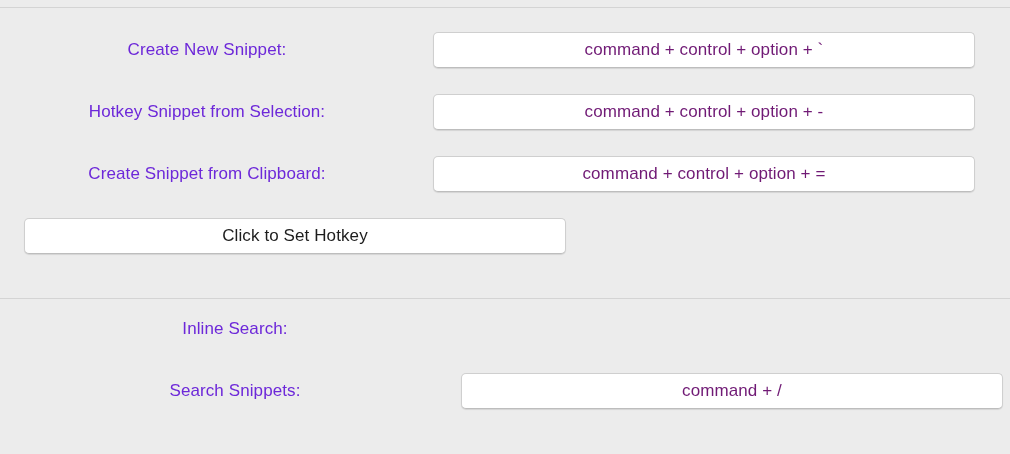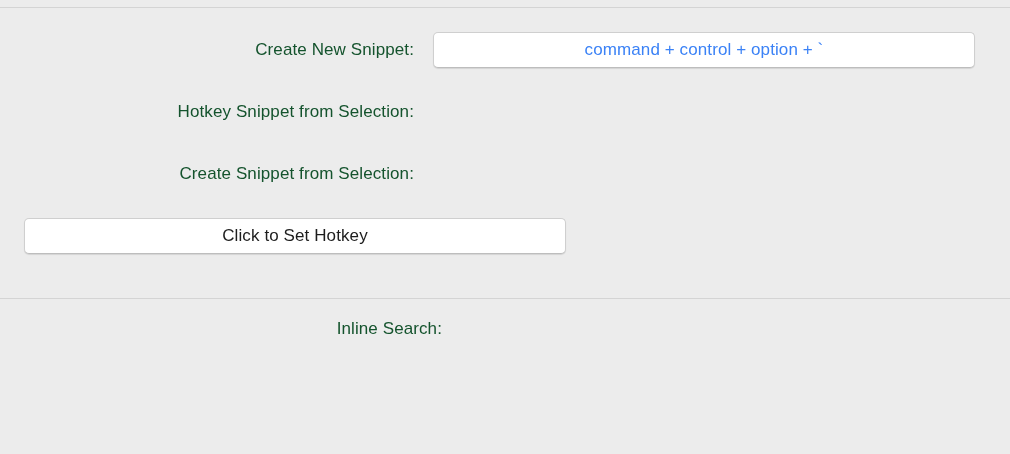--- a/index.html
+++ b/index.html
@@ -54,45 +54,45 @@
   .row {
     display: flex;
     align-items: center;
     height: 36px;
     margin-bottom: 26px;
   }
   .row:last-child { margin-bottom: 0; }
 
   .row-label {
     width: 414px;
-    text-align: right;
+    text-align: center;
     padding-right: 0;
     font-size: 17px;
     line-height: 20px;
-    color: #14532d;
+    color: #6d28d9;
     letter-spacing: 0.1px;
     white-space: nowrap;
   }
 
   .hotkey-field {
     margin-left: 19px;
     width: 542px;
     height: 36px;
     box-sizing: border-box;
     background: #ffffff;
     border: 1px solid #cfcfcf;
     border-bottom-color: #bdbdbd;
     border-radius: 5px;
     box-shadow: 0 1px 1px rgba(0,0,0,0.10);
     display: flex;
     align-items: center;
     justify-content: center;
     font-size: 17px;
     line-height: 20px;
-    color: #3b82f6;
+    color: #701a75;
     letter-spacing: 0.1px;
     cursor: default;
     user-select: none;
     white-space: nowrap;
     padding: 0 8px;
   }
   .hotkey-field.placeholder-state {
     color: #1d1d1d;
     margin-left: 24px;
   }
@@ -106,38 +106,42 @@
 
   <div class="group group-primary">
 
     <div class="row">
       <div class="row-label">Create New Snippet:</div>
       <div class="hotkey-field">command + control + option + `</div>
     </div>
 
     <div class="row">
       <div class="row-label">Hotkey Snippet from Selection:</div>
+      <div class="hotkey-field">command + control + option + -</div>
     </div>
 
     <div class="row">
-      <div class="row-label">Create Snippet from Selection:</div>
+      <div class="row-label">Create Snippet from Clipboard:</div>
+      <div class="hotkey-field">command + control + option + =</div>
     </div>
 
     <div class="row">
       <div class="hotkey-field placeholder-state">Click to Set Hotkey</div>
     </div>
 
   </div>
 
   <hr class="divider divider-mid">
 
   <div class="group group-secondary">
 
     <div class="row">
       <div class="row-label">Inline Search:</div>
     </div>
 
     <div class="row">
+      <div class="row-label">Search Snippets:</div>
+      <div class="hotkey-field">command + /</div>
     </div>
 
   </div>
 
 </div>
 
 </body></html>

